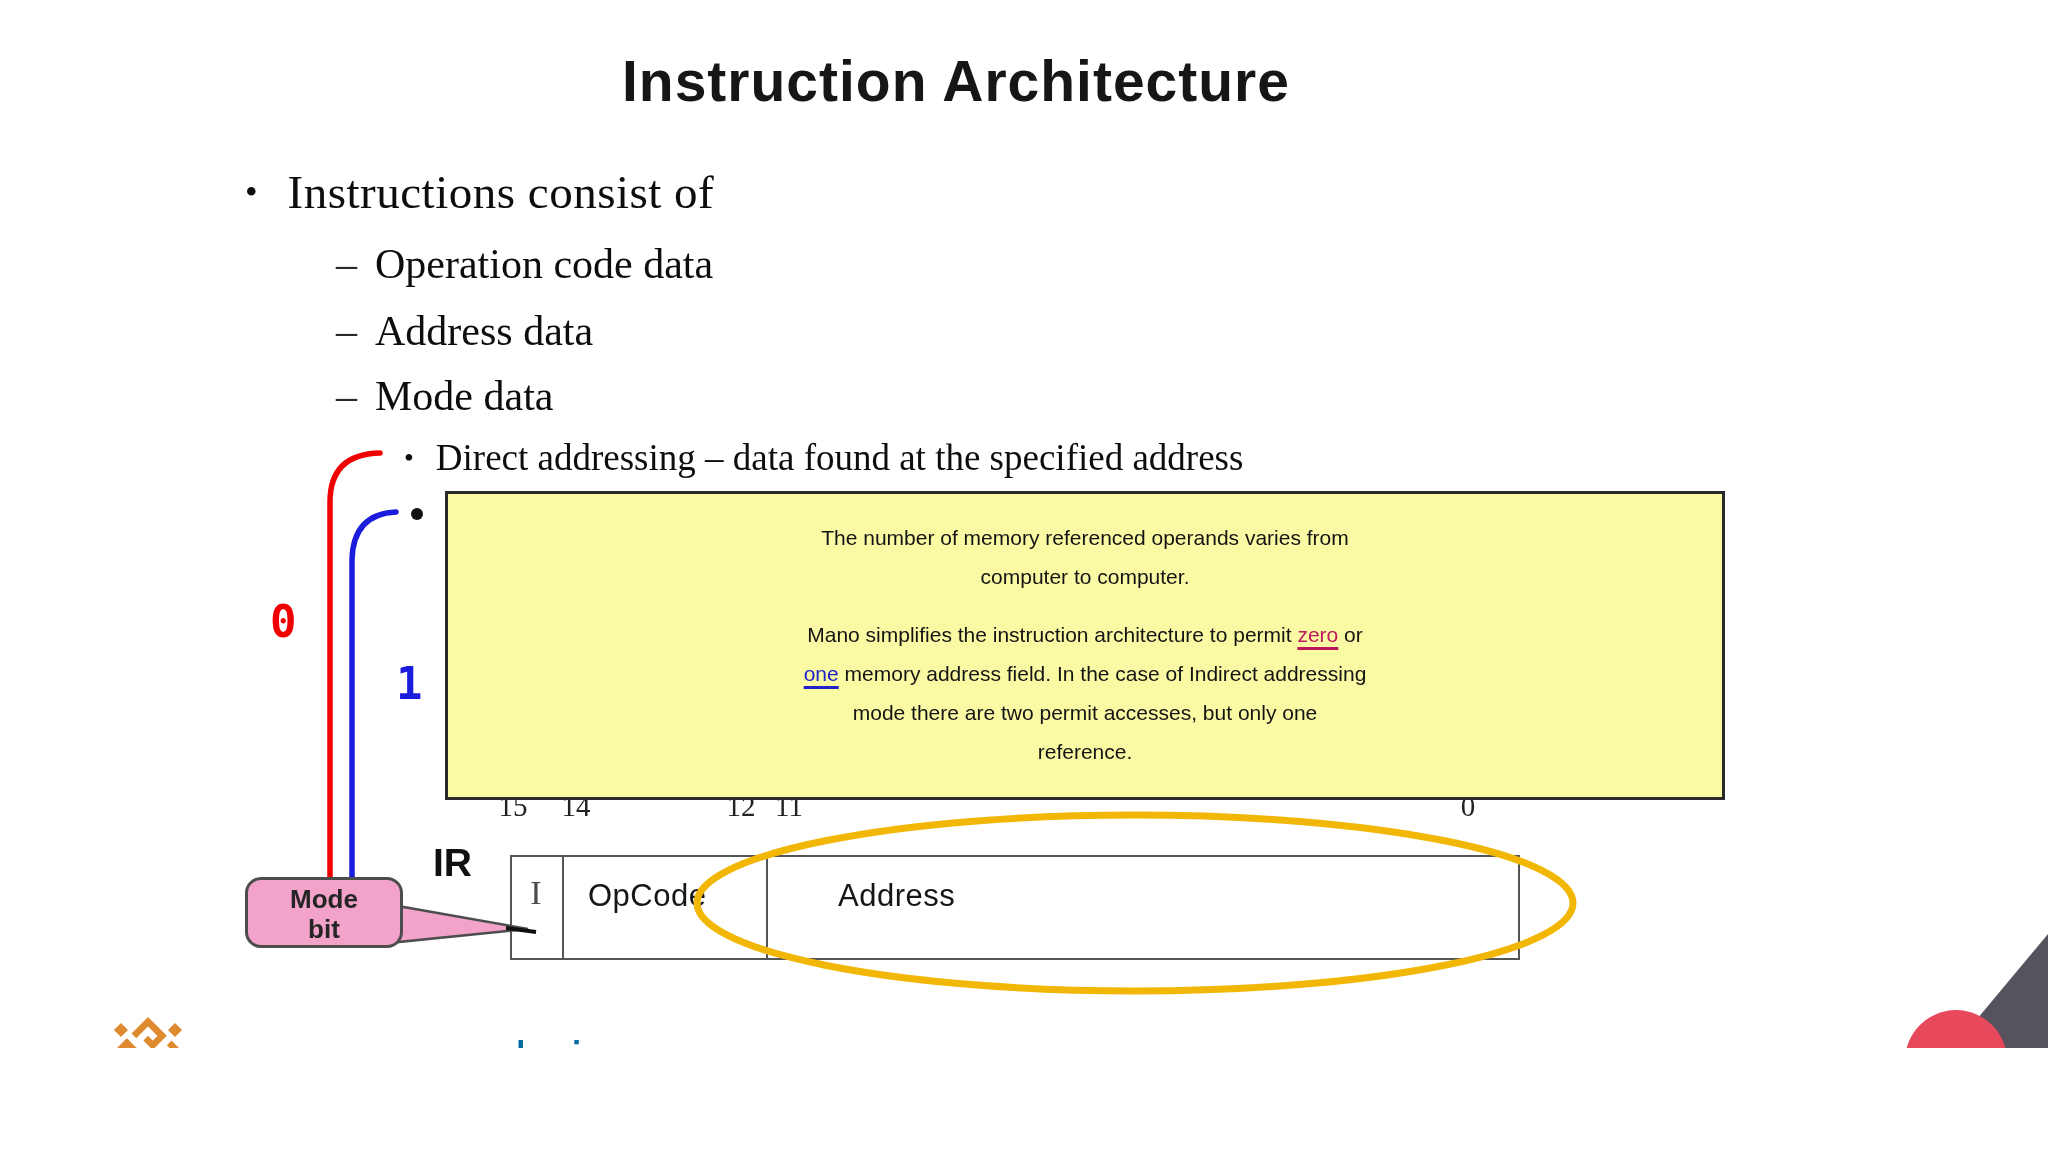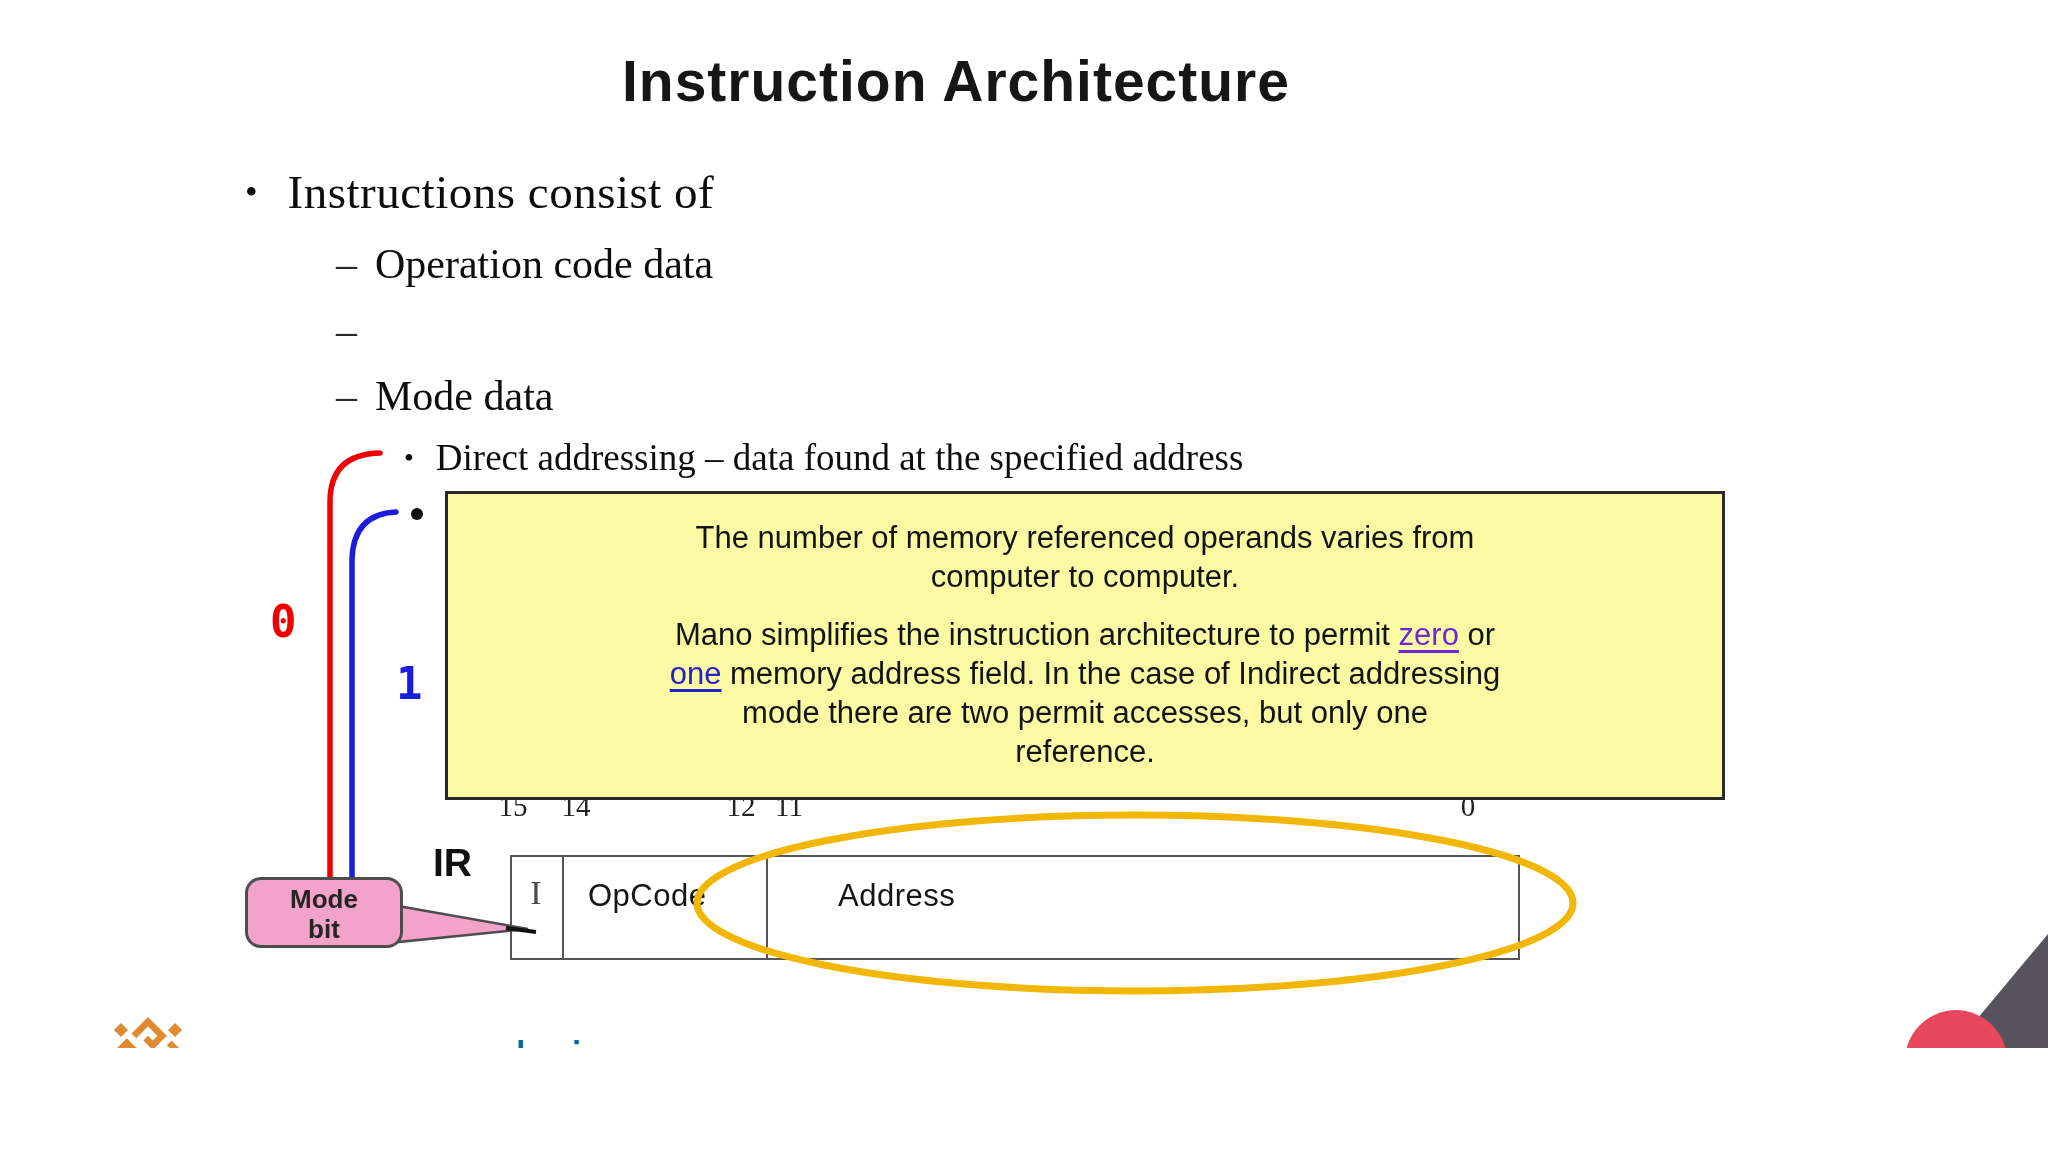--- a/index.html
+++ b/index.html
@@ -20,24 +20,24 @@
   .b-sub .glyph{font-size:42px;color:#2a2a2a;}
   .b-sub .txt{font-size:42px;}
   .b-sub1{top:240px;} .b-sub2{top:307px;} .b-sub3{top:372px;}
   .b-direct{left:404px;top:436px;gap:22px;}
   .b-direct .glyph{font-size:28px;transform:translateY(-3px);}
   .b-direct .txt{font-size:37px;}
 
   
   .note{position:absolute;left:445px;top:491px;width:1280px;height:309px;z-index:5;
         background:#fafaa5;border:3px solid #2a2a2a;text-align:center;
-        color:#141414;font-size:31px;line-height:39px;padding-top:24px;box-sizing:border-box;}
+        color:#141414;font-size:21px;line-height:39px;padding-top:24px;box-sizing:border-box;}
   .note .p2{margin-top:19px;}
   .note .lnk{text-decoration:underline;text-decoration-thickness:3px;text-underline-offset:5px;font-weight:400;}
-  .note .lnk.red{color:#6d28d9;}
+  .note .lnk.red{color:#be185d;}
   .note .lnk.blue{color:#2222cc;}
 
   
   .bit{position:absolute;top:790px;z-index:1;font-family:Liberation Serif, serif;
        font-size:29px;color:#222;transform:translateX(-50%);}
   .bit15{left:513px;} .bit14{left:576px;} .bit12{left:741px;} .bit11{left:789px;} .bit0{left:1468px;}
 
   
   .ir-label{position:absolute;left:433px;top:841px;font-size:39px;font-weight:700;color:#111;}
   .reg{position:absolute;left:510px;top:855px;width:1010px;height:105px;border:2px solid #555;
@@ -82,20 +82,21 @@
   <div class="row b-main serif">
     <span class="glyph">•</span>
     <span class="txt">Instructions consist of</span>
   </div>
   <div class="row b-sub b-sub1 serif">
     <span class="glyph">–</span>
     <span class="txt">Operation code data</span>
   </div>
   <div class="row b-sub b-sub2 serif">
     <span class="glyph">–</span>
+    <span class="txt">Address data</span>
   </div>
   <div class="row b-sub b-sub3 serif">
     <span class="glyph">–</span>
     <span class="txt">Mode data</span>
   </div>
   <div class="row b-direct serif">
     <span class="glyph">•</span>
     <span class="txt">Direct addressing – data found at the specified address</span>
   </div>
 

